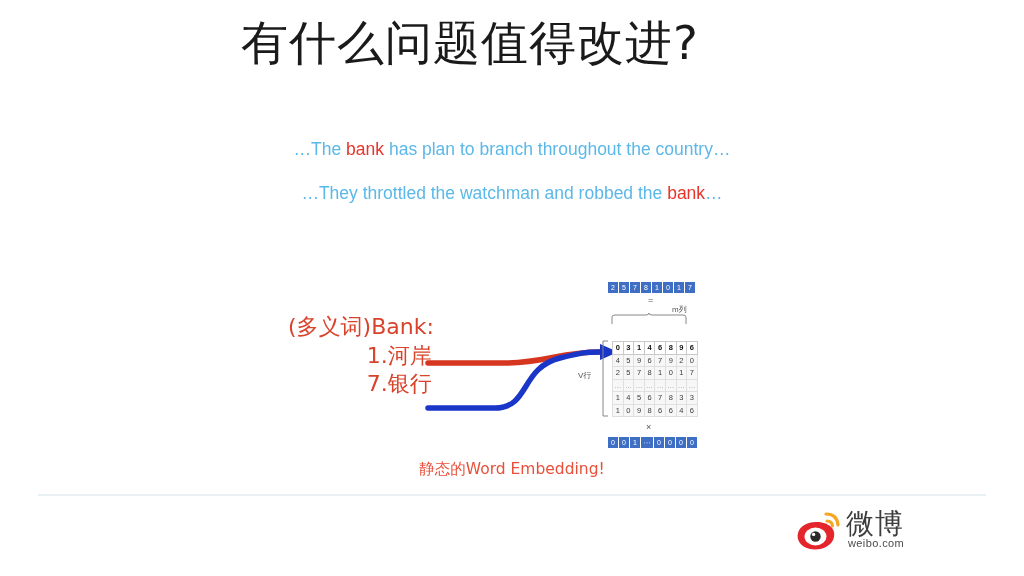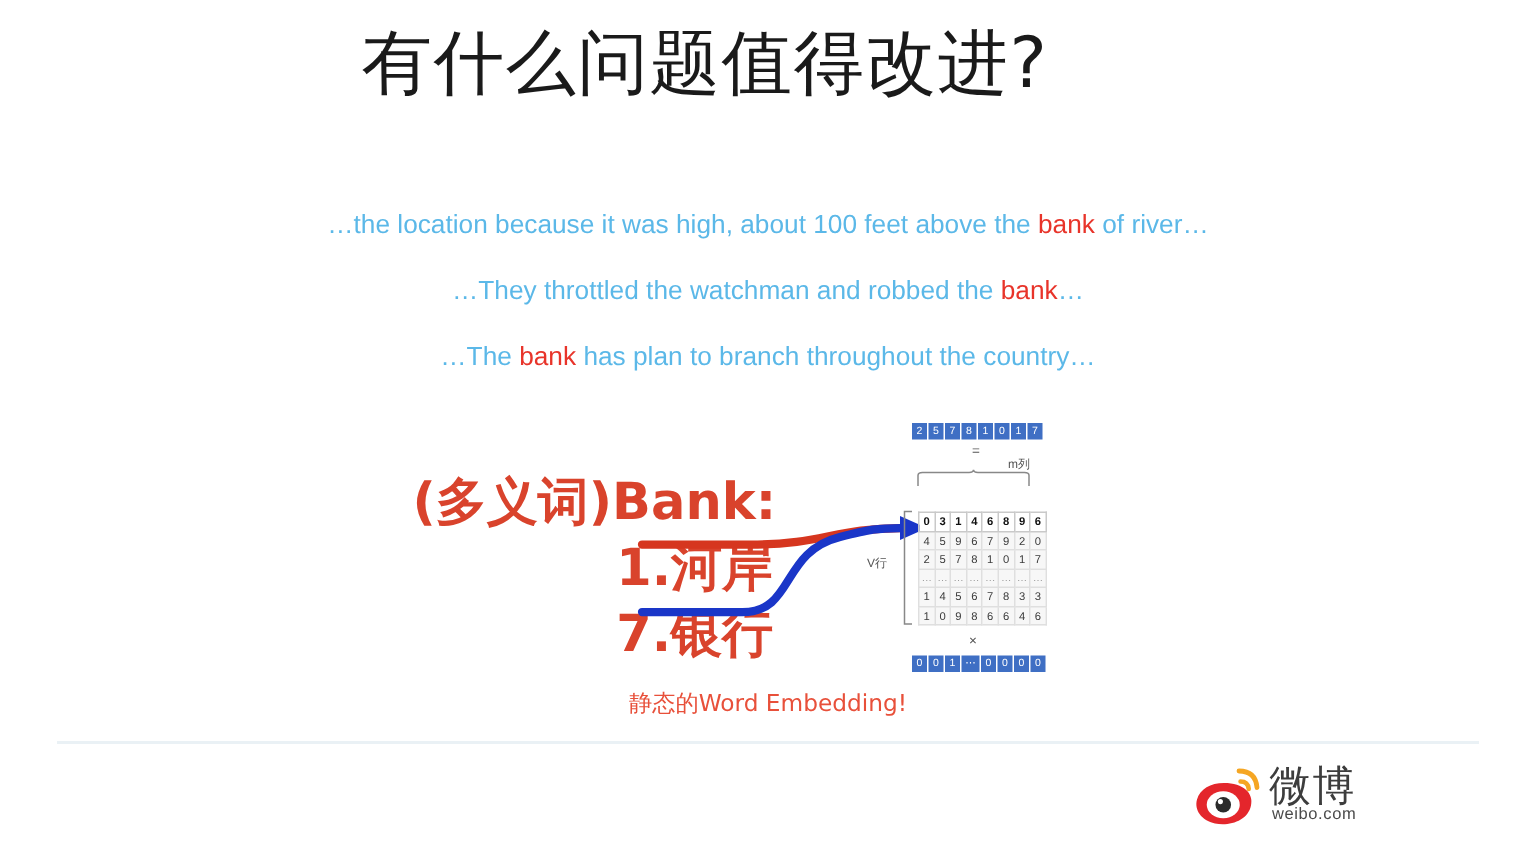--- a/index.html
+++ b/index.html
@@ -27,24 +27,24 @@
     color:#5bb8e8; white-space:nowrap; margin-bottom:0;
   }
   .sentence .kw { color:#e8342a; }
   .s1 { margin-top:0px; }
   .s2 { margin-top:26.5px; }
   .s3 { margin-top:26.5px; }
   .s4 { margin-top:26.5px; }
 
   
   .poly-block {
-    position:absolute; left:275px; top:313px;
+    position:absolute; left:288px; top:313px;
     color:#d9432c;
     font-family:"DejaVu Sans","Liberation Sans",sans-serif;
-    font-size:34px; line-height:1.30; font-weight:700;
+    font-size:22px; line-height:1.30; font-weight:400;
     white-space:nowrap;
   }
   .poly-head { text-align:left; }
   .poly-sense { text-align:right; padding-right:2px; }
 
   
   .curves { position:absolute; left:0; top:0; width:1024px; height:576px; pointer-events:none; }
 
   
   .diagram { position:absolute; left:578px; top:282px; width:130px; height:178px; }
@@ -125,28 +125,25 @@
   }
 </style>
 </head>
 <body>
 
 <div class="slide">
 
   <div class="title">有什么问题值得改进?</div>
 
   <div class="sentences">
-    <div class="sentence s2">
-      <span>…the location because it was high, about 100 feet above the </span><span class="kw">bank</span><span> of river…</span>
+    <div class="sentence s3">
+      <span>…The </span><span class="kw">bank</span><span> has plan to branch throughout the country…</span>
     </div>
     <div class="sentence s4">
       <span>…They throttled the watchman and robbed the </span><span class="kw">bank</span><span>…</span>
-    </div>
-    <div class="sentence s3">
-      <span>…The </span><span class="kw">bank</span><span> has plan to branch throughout the country…</span>
     </div>
   </div>
 
   <div class="poly-block">
     <div class="poly-head">(多义词)Bank:</div>
     <div class="poly-sense">1.河岸</div>
     <div class="poly-sense">7.银行</div>
   </div>
 
   <svg class="curves" viewBox="0 0 1024 576">

